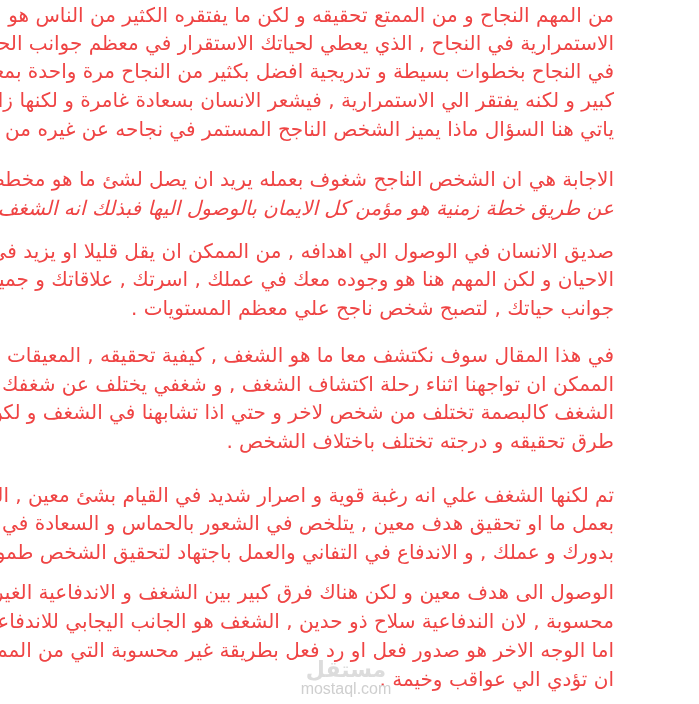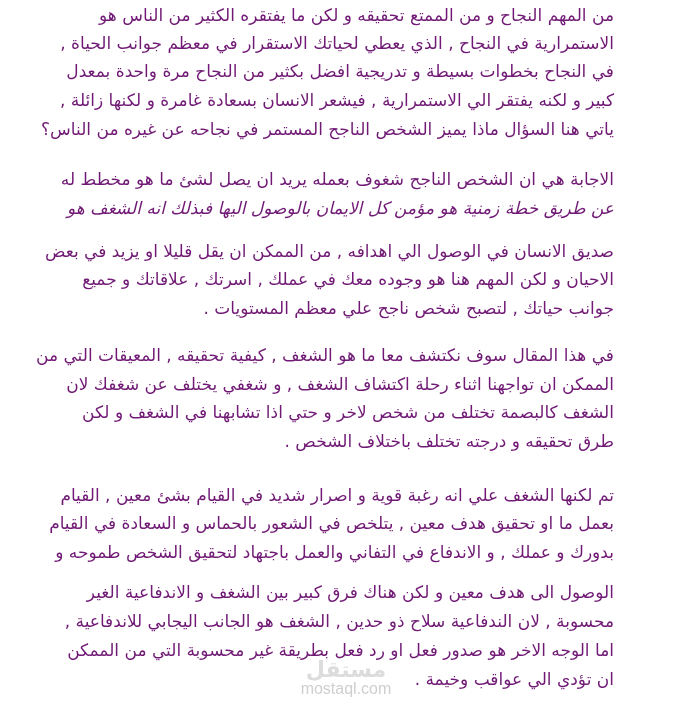--- a/index.html
+++ b/index.html
@@ -18,22 +18,22 @@
       left: 0;
       top: 0;
       width: 699px;
       height: 704px;
     }
     .line {
       position: absolute;
       white-space: nowrap;
       direction: rtl;
       font-family: "DejaVu Sans", sans-serif;
-      font-size: 17px;
-      color: #701a75;
+      font-size: 20px;
+      color: #ef4444;
       line-height: 30px;
       height: 30px;
     }
     .watermark {
       position: absolute;
       left: 300px;
       top: 658px;
       width: 92px;
       text-align: center;
       color: #d6d6d6;

